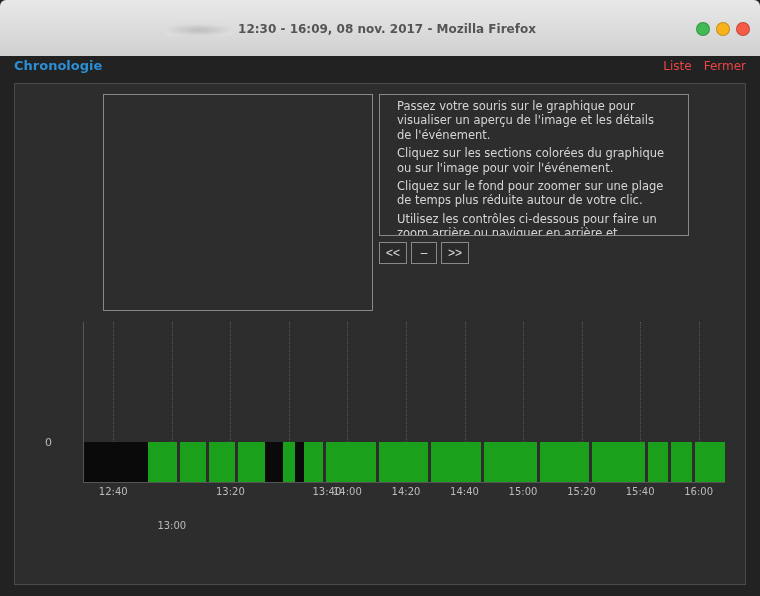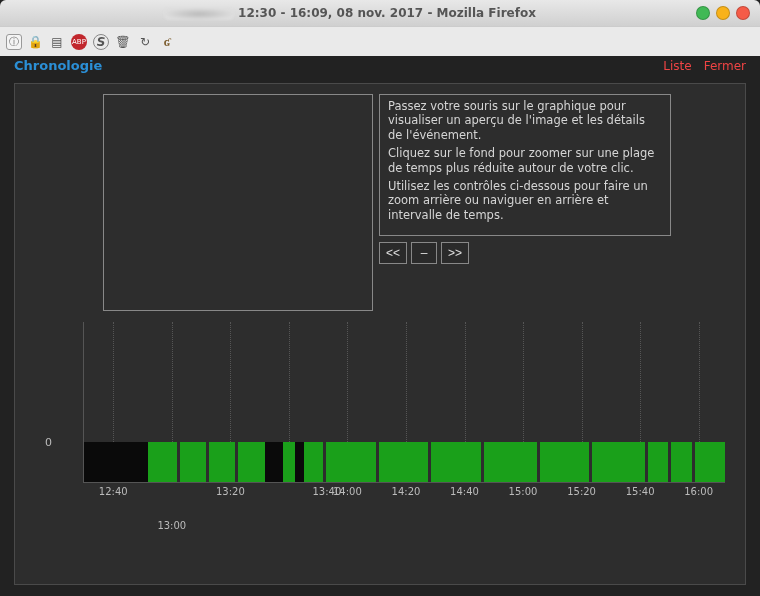--- a/index.html
+++ b/index.html
@@ -1,18 +1,18 @@
 <!DOCTYPE html>
 <html><head>
 <meta charset="utf-8">
 <style>
 html,body{margin:0;padding:0;width:760px;height:596px;overflow:hidden;font-family:"DejaVu Sans",Arial,sans-serif;background:#222}
 
 
-.titlebar{height:26px;background:linear-gradient(#e8e8e8,#d0d0d0);display:flex;align-items:center;padding:0 10px;font-size:12px;color:#3a3a3a;border-top-left-radius:6px;border-top-right-radius:6px}
+.titlebar{height:26px;background:linear-gradient(#e8e8e8,#d0d0d0);display:flex;align-items:center;padding:16px 10px;font-size:12px;color:#3a3a3a;border-top-left-radius:6px;border-top-right-radius:6px}
 .titlebar .title{flex:1;text-align:center;font-weight:bold;color:#555}
 .titlebar .smudge{display:inline-block;width:70px;height:12px;background:radial-gradient(ellipse at center,#bbb,#ddd 70%);border-radius:5px;filter:blur(1px);margin-right:4px;vertical-align:middle}
 .winbtn{width:12px;height:12px;border-radius:50%;margin-left:6px;border:1px solid rgba(0,0,0,.2)}
 .winbtn.min{background:#41b955}.winbtn.max{background:#f8b21a}.winbtn.close{background:#f55b47}
 
 
 .urlbar{height:30px;background:#eaeaea;border-top:1px solid #ccc;border-bottom:1px solid #bbb;display:flex;align-items:center;padding:0 6px;font-size:12px;color:#555;gap:6px}
 .ident{width:14px;height:14px;border:1px solid #999;border-radius:3px;display:flex;align-items:center;justify-content:center;font-size:10px;color:#666;background:#f4f4f4}
 .lock{color:#2e9a2e;font-size:12px}
 .url{flex:1;white-space:nowrap;overflow:hidden;color:#777}
@@ -25,21 +25,21 @@
 .header{display:flex;align-items:center;padding:2px 14px 10px;font-size:13px}
 .header .crumb{color:#2b8fd6;font-weight:bold}
 .header .spacer{flex:1}
 .header a{color:#ef4444;text-decoration:none;margin-left:12px;font-size:12px}
 
 .panel{margin:0 14px 14px;border:1px solid #4a4a4a;background:#2d2d2d;padding:10px 10px 24px;position:relative;height:466px}
 
 
 .toprow{display:flex;gap:6px;margin-left:78px}
 .preview{width:268px;height:215px;border:1px solid #888}
-.infobox{width:274px;height:132px;border:1px solid #888;padding:4px 8px;font-size:11.5px;line-height:1.25;color:#d5d5d5;overflow:hidden}
+.infobox{width:274px;height:132px;border:1px solid #888;padding:4px 17px;font-size:11.5px;line-height:1.25;color:#d5d5d5;overflow:hidden}
 .infobox p{margin:0 0 4px 0}
 
 .navbtns{margin-top:6px;display:flex;gap:4px;margin-left:0}
 .navbtns button{background:#2a2a2a;border:1px solid #888;color:#e0e0e0;font-size:12px;height:22px;min-width:26px;padding:0 6px;cursor:pointer}
 
 
 .chart{position:absolute;left:52px;right:20px;top:238px;height:174px}
 .ylab{position:absolute;left:-22px;top:114px;font-size:11px;color:#bbb}
 .grid{position:absolute;left:16px;right:0;top:0;height:160px;border-left:1px solid #555;border-bottom:1px solid #555}
 .gl{position:absolute;top:0;bottom:0;border-left:1px dotted #555}
@@ -83,20 +83,21 @@
     <a>Liste</a>
     <a>Fermer</a>
   </div>
 
   <div class="panel">
     <div class="toprow">
       <div class="preview"></div>
       <div>
         <div class="infobox">
           <p>Passez votre souris sur le graphique pour visualiser un aperçu de l'image et les détails de l'événement.</p>
+          <p>Cliquez sur les sections colorées du graphique ou sur l'image pour voir l'événement.</p>
           <p>Cliquez sur le fond pour zoomer sur une plage de temps plus réduite autour de votre clic.</p>
           <p>Utilisez les contrôles ci-dessous pour faire un zoom arrière ou naviguer en arrière et                     intervalle de temps.</p>
         </div>
         <div class="navbtns">
           <button>&lt;&lt;</button>
           <button>–</button>
           <button>&gt;&gt;</button>
         </div>
       </div>
     </div>

